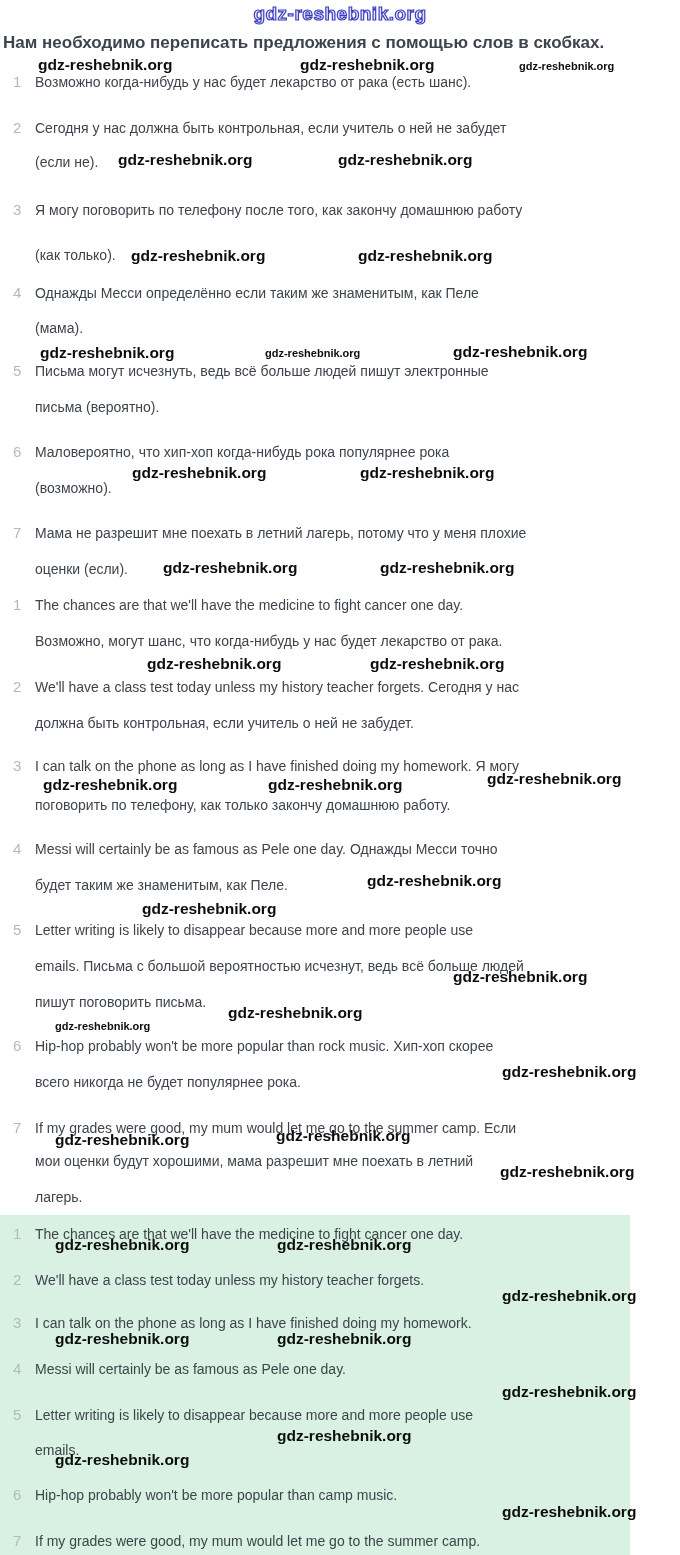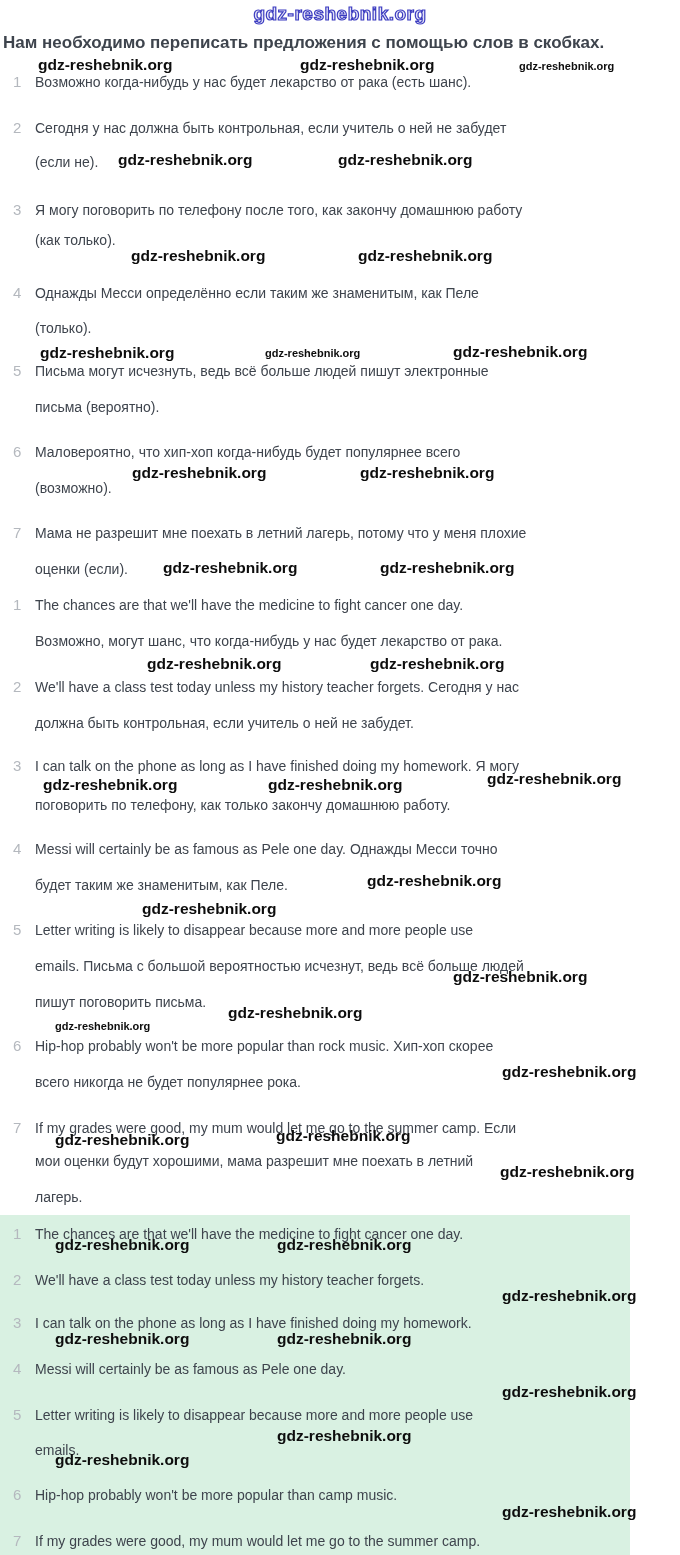--- a/index.html
+++ b/index.html
@@ -36,35 +36,35 @@
     <div class="line" style="top:0">Возможно когда-нибудь у нас будет лекарство от рака (есть шанс).</div>
   </div>
   <div class="item" style="top:118px">
     <span class="num">2</span>
     <div class="line" style="top:0">Сегодня у нас должна быть контрольная, если учитель о ней не забудет</div>
     <div class="line" style="top:34px">(если не).</div>
   </div>
   <div class="item" style="top:200px">
     <span class="num">3</span>
     <div class="line" style="top:0">Я могу поговорить по телефону после того, как закончу домашнюю работу</div>
-    <div class="line" style="top:30px">(как только).</div>
+    <div class="line" style="top:45px">(как только).</div>
   </div>
   <div class="item" style="top:283px">
     <span class="num">4</span>
     <div class="line" style="top:0">Однажды Месси определённо если таким же знаменитым, как Пеле</div>
-    <div class="line" style="top:35px">(только).</div>
+    <div class="line" style="top:35px">(мама).</div>
   </div>
   <div class="item" style="top:361px">
     <span class="num">5</span>
     <div class="line" style="top:0">Письма могут исчезнуть, ведь всё больше людей пишут электронные</div>
     <div class="line" style="top:36px">письма (вероятно).</div>
   </div>
   <div class="item" style="top:442px">
     <span class="num">6</span>
-    <div class="line" style="top:0">Маловероятно, что хип-хоп когда-нибудь будет популярнее всего</div>
+    <div class="line" style="top:0">Маловероятно, что хип-хоп когда-нибудь рока популярнее рока</div>
     <div class="line" style="top:36px">(возможно).</div>
   </div>
   <div class="item" style="top:523px">
     <span class="num">7</span>
     <div class="line" style="top:0">Мама не разрешит мне поехать в летний лагерь, потому что у меня плохие</div>
     <div class="line" style="top:36px">оценки (если).</div>
   </div>
 
   <div class="item" style="top:595px">
     <span class="num">1</span>

